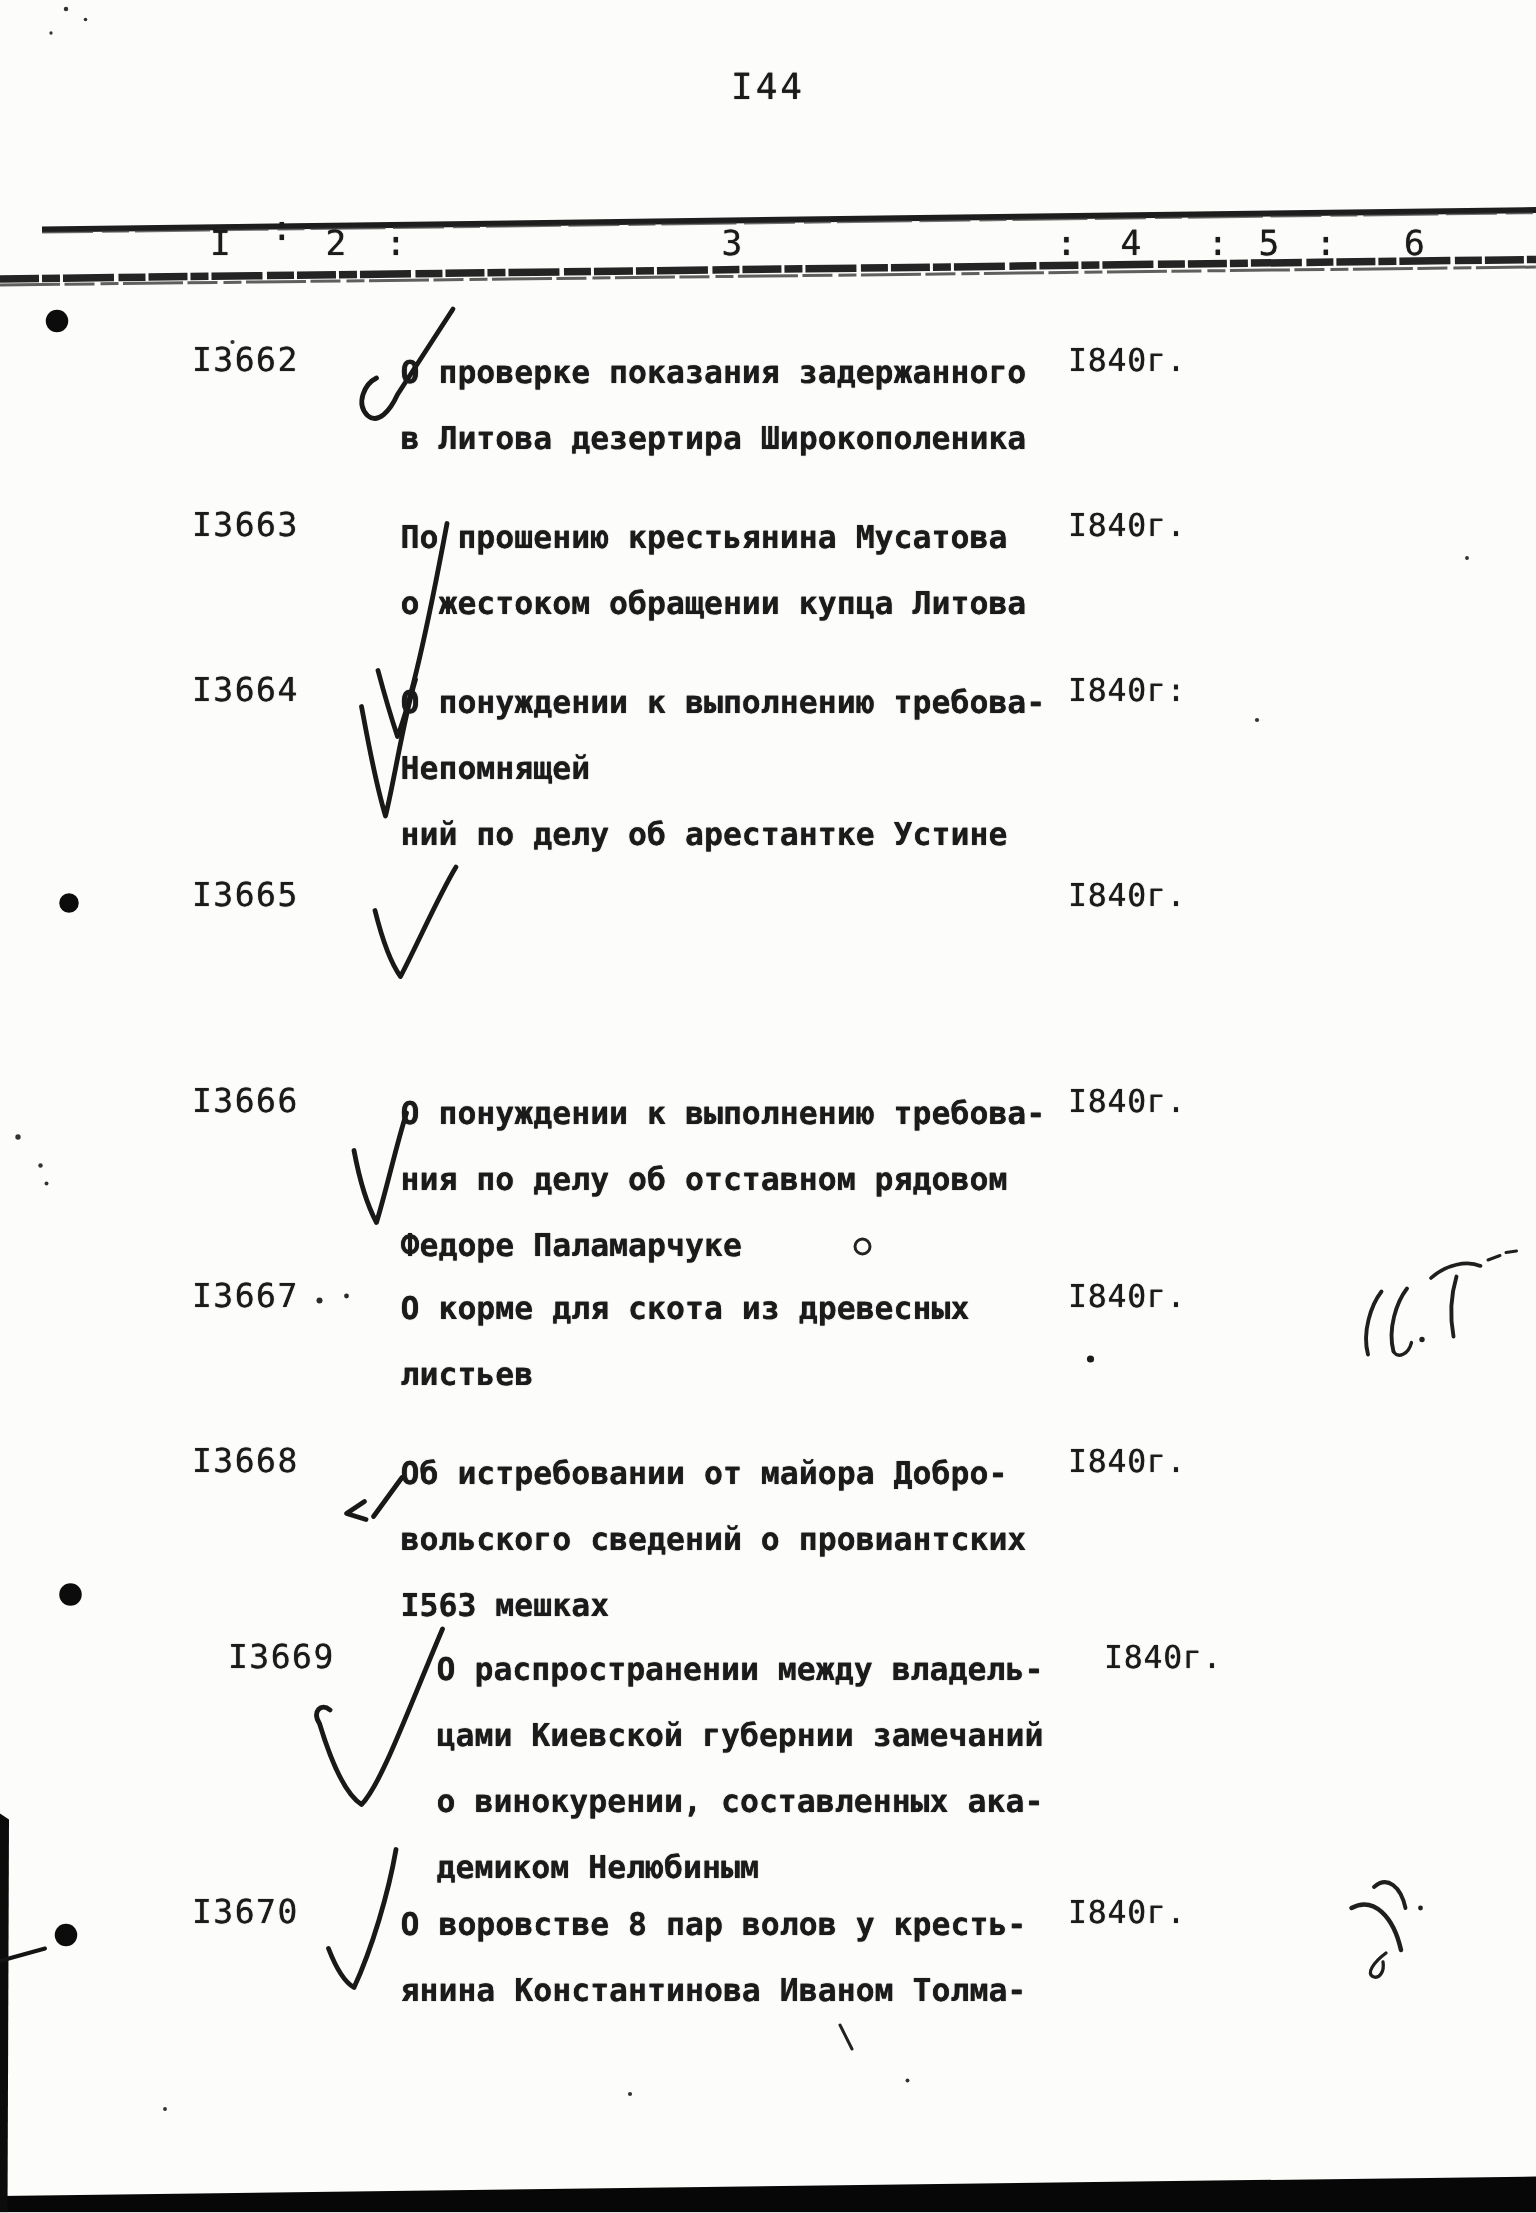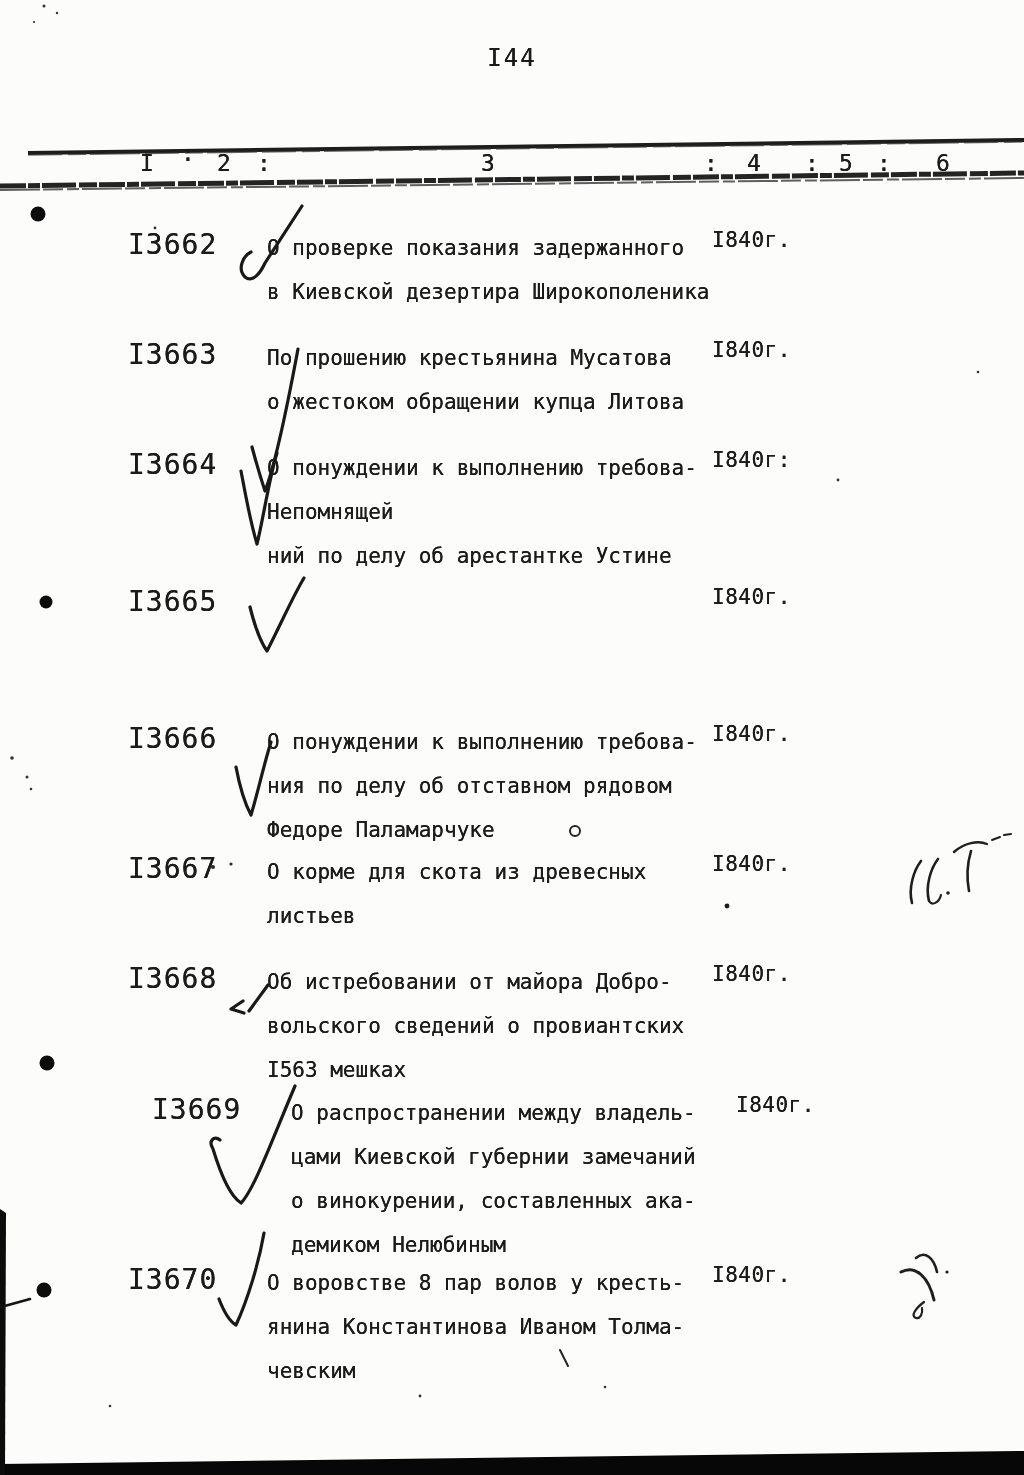--- a/index.html
+++ b/index.html
@@ -12,22 +12,22 @@
   .ink{ text-shadow:0 0 .6px currentColor; }
   .page-number{
     position:absolute;top:44px;left:0;width:100%;text-align:center;
     font-size:24px;letter-spacing:2px;box-sizing:border-box;
   }
   .header-cell{
     position:absolute;top:150px;font-size:23px;line-height:26px;white-space:pre;
   }
   .header-cell.raised{ top:140px; }
   .entry{ position:absolute;left:0;width:1024px; }
-  .entry-num{ position:absolute;left:128px;top:0;font-size:28px;letter-spacing:1px; }
-  .entry-lines{ position:absolute;left:267px;top:-2px;font-size:21px;line-height:44px;white-space:nowrap; }
+  .entry-num{ position:absolute;left:128px;top:0;font-size:22px;letter-spacing:1px; }
+  .entry-lines{ position:absolute;left:267px;top:-2px;font-size:21px;line-height:44px;white-space:nowrap;font-weight:bold; }
   .entry-year{ position:absolute;left:712px;top:0;font-size:21px;letter-spacing:.5px; }
   svg.artifacts{ position:absolute;left:0;top:0;pointer-events:none; }
   .check{ fill:none;stroke:#191919;stroke-width:3.2;stroke-linecap:round;stroke-linejoin:round; }
   .hw{ fill:none;stroke:#1f1f1f;stroke-linecap:round;stroke-linejoin:round; }
 </style>
 </head>
 <body>
 
 <div class="page">
 
@@ -109,21 +109,21 @@
       <span class="header-cell ink" style="left: 839px;">5</span>
       <span class="header-cell ink" style="left: 877px;">:</span>
       <span class="header-cell ink" style="left: 936px;">6</span>
     </div>
 
   <div id="entries">
       <div class="entry" style="top: 228px; height: 88px;">
         <div class="entry-num ink">I3662</div>
         <div class="entry-lines ink">
           <div>О проверке показания задержанного</div>
-          <div>в Киевской дезертира Широкополеника</div>
+          <div>в Литова дезертира Широкополеника</div>
         </div>
         <div class="entry-year ink">I840г.</div>
       </div>
       <div class="entry" style="top: 338px; height: 88px;">
         <div class="entry-num ink">I3663</div>
         <div class="entry-lines ink">
           <div>По прошению крестьянина Мусатова</div>
           <div>о жестоком обращении купца Литова</div>
         </div>
         <div class="entry-year ink">I840г.</div>
@@ -175,19 +175,18 @@
           <div>о винокурении, составленных ака-</div>
           <div>демиком Нелюбиным</div>
         </div>
         <div class="entry-year ink">I840г.</div>
       </div>
       <div class="entry" style="top: 1263px; height: 132px;">
         <div class="entry-num ink">I3670</div>
         <div class="entry-lines ink">
           <div>О воровстве 8 пар волов у кресть-</div>
           <div>янина Константинова Иваном Толма-</div>
-          <div>чевским</div>
         </div>
         <div class="entry-year ink">I840г.</div>
       </div>
     </div>
 
 </div>
 
 </body></html>

